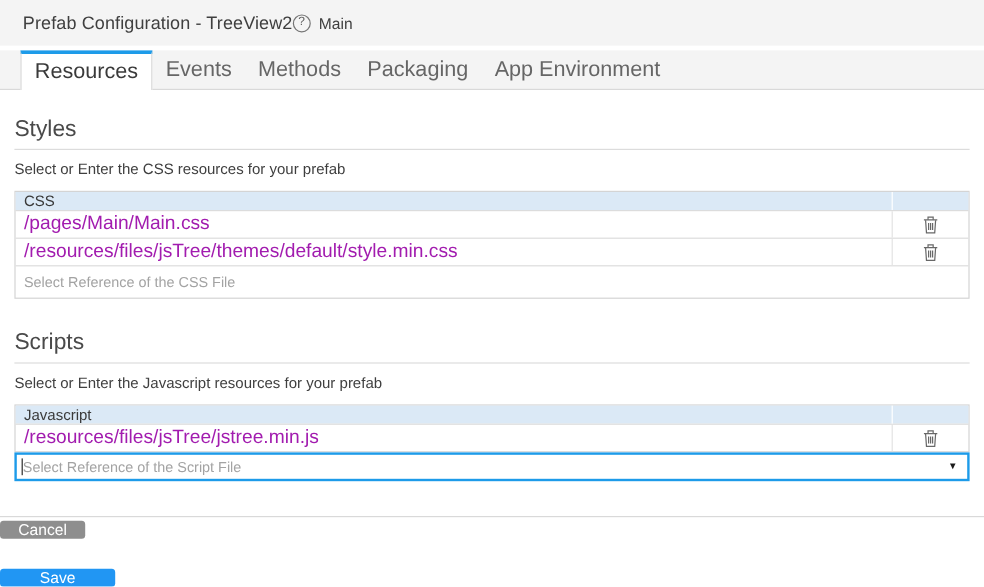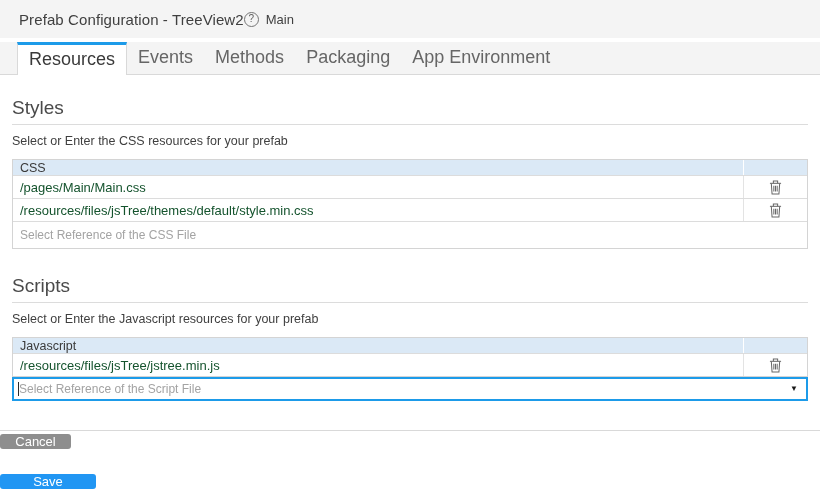--- a/index.html
+++ b/index.html
@@ -116,22 +116,22 @@
     display: flex;
     border-top: 1px solid #dcdcdc;
     height: 23px;
     align-items: stretch;
   }
   .td {
     flex: 1;
     display: flex;
     align-items: center;
     padding-left: 7px;
-    font-size: 13px;
-    color: #14532d;
+    font-size: 16px;
+    color: #a21caf;
     white-space: nowrap;
     overflow: hidden;
   }
   .td-action {
     width: 64px;
     border-left: 1px solid #e3e3e3;
     display: flex;
     align-items: center;
     justify-content: center;
     cursor: pointer;

